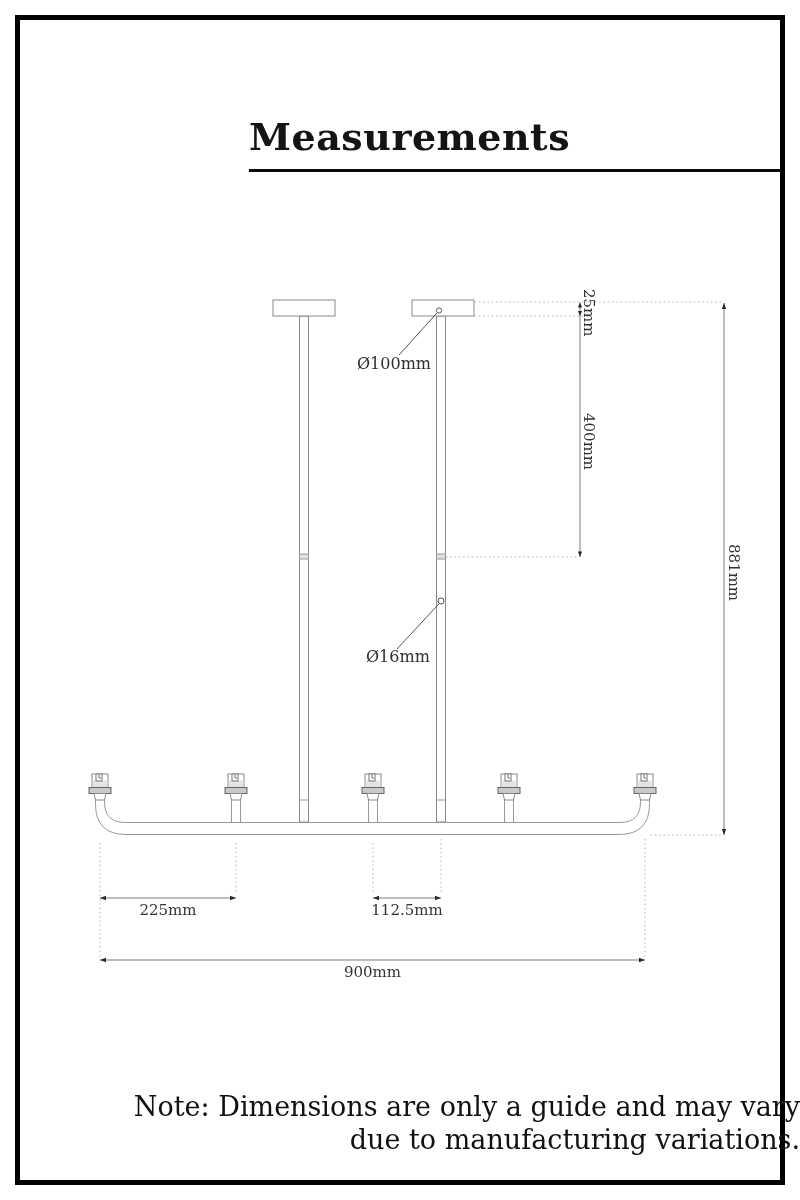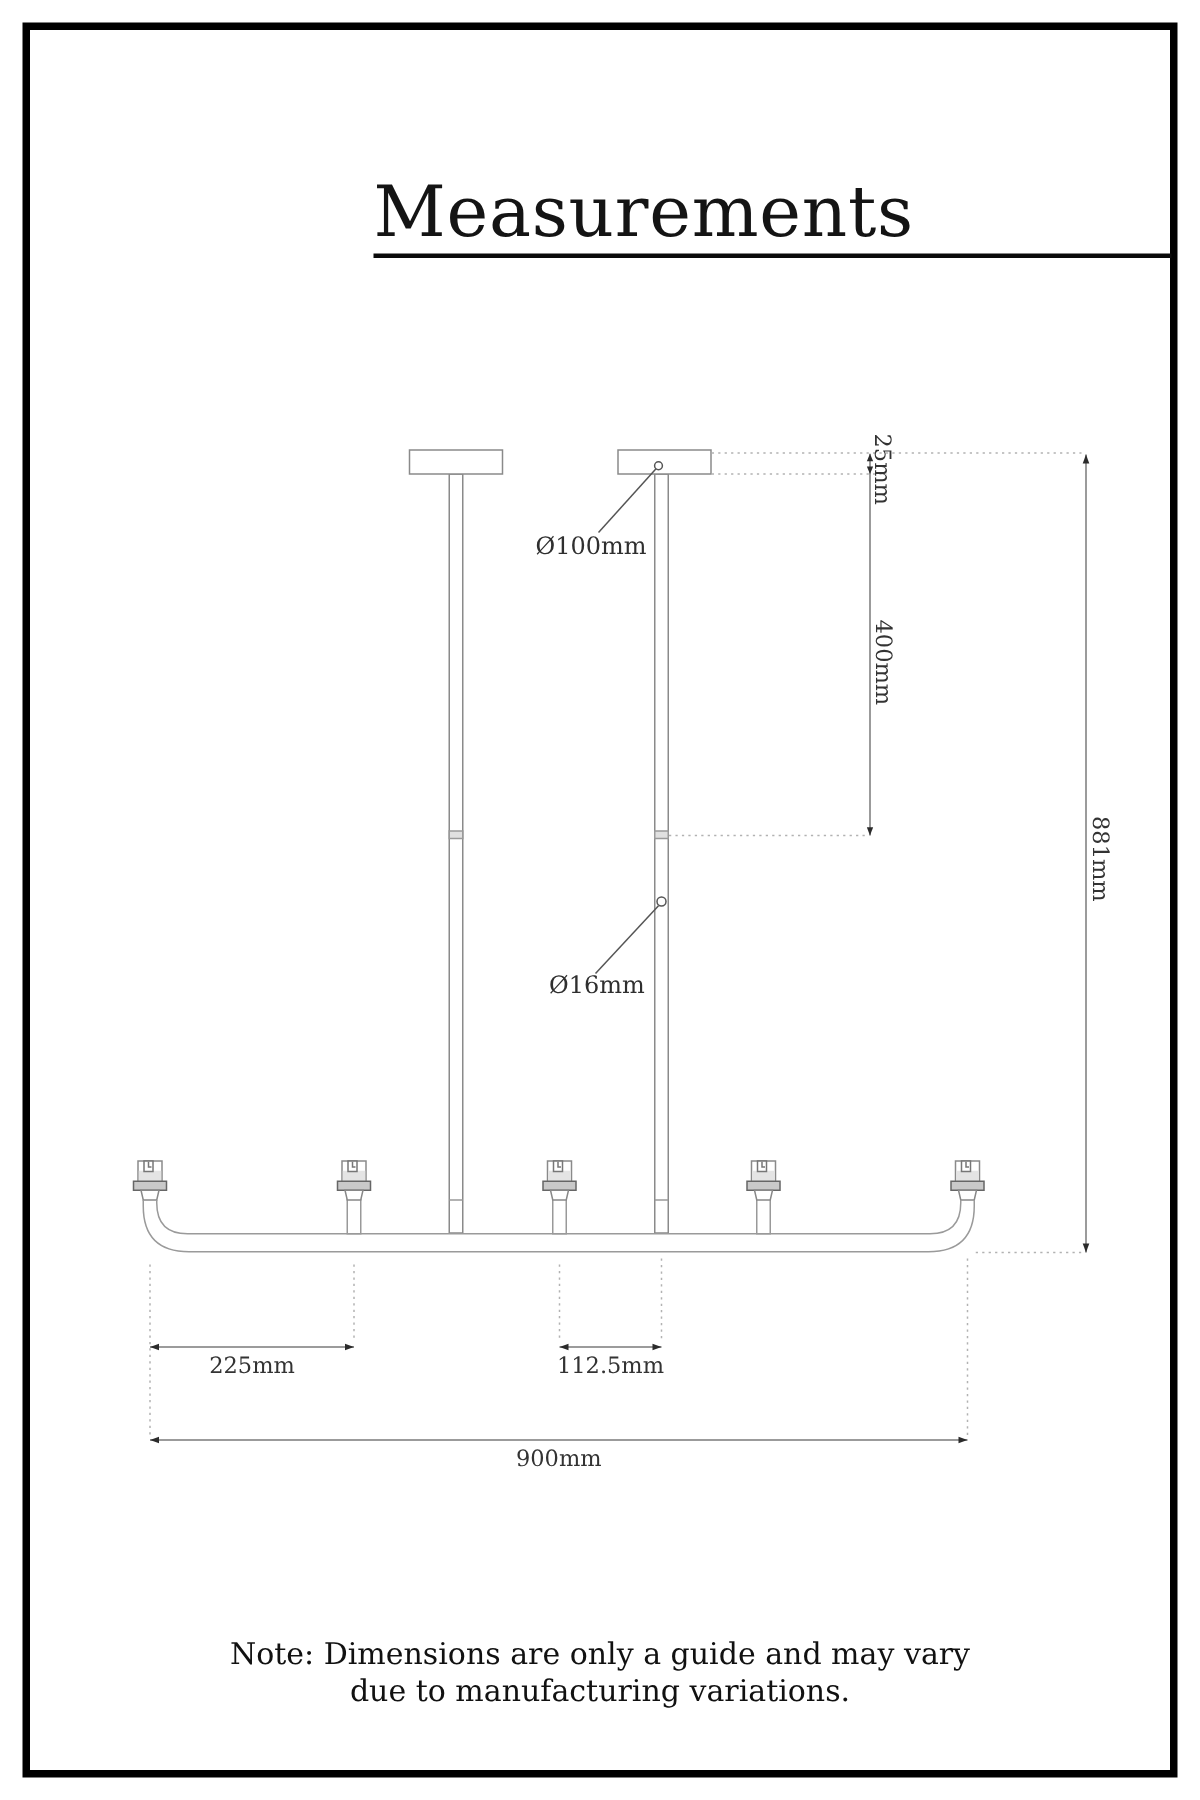--- a/index.html
+++ b/index.html
@@ -6,29 +6,29 @@
   body{
     width:800px;height:1200px;position:relative;background:#ffffff;
     font-family:"DejaVu Serif", serif;overflow:hidden;
   }
   .frame{
     position:absolute;left:15px;top:15px;width:770px;height:1170px;
     border:5px solid #000;box-sizing:border-box;pointer-events:none;
   }
   .page-title{
     position:absolute;left:249px;top:118px;margin:0;
-    font-size:47px;font-weight:normal;line-height:1;color:#141414;
+    font-size:38px;font-weight:bold;line-height:1;color:#141414;
     letter-spacing:0.5px;white-space:nowrap;
   }
   .title-rule{
     position:absolute;left:249px;top:169px;width:532px;height:3px;background:#0a0a0a;
   }
   .note{
     position:absolute;left:0;top:1090px;width:800px;margin:0;
-    text-align:center;font-size:20px;line-height:1.23;color:#111;
+    text-align:right;font-size:27px;line-height:1.23;color:#111;
     white-space:pre-line;
   }
   svg .fixline{stroke:#8a8a8a;fill:#ffffff;stroke-width:1;}
   svg .tube{stroke:#9a9a9a;fill:none;stroke-width:1;}
   svg .dimline{stroke:#7a7a7a;fill:none;stroke-width:1;}
   svg .dotline{stroke:#b2b2b2;fill:none;stroke-width:1;stroke-dasharray:1.5 2.8;}
   svg .leader{stroke:#555;fill:none;stroke-width:1;}
   svg .arrow{fill:#2b2b2b;stroke:none;}
   svg .dimtext{font-family:"DejaVu Serif", serif;font-size:15px;fill:#333;}
   svg .diatext{font-family:"DejaVu Serif", serif;font-size:16px;fill:#2f2f2f;}

